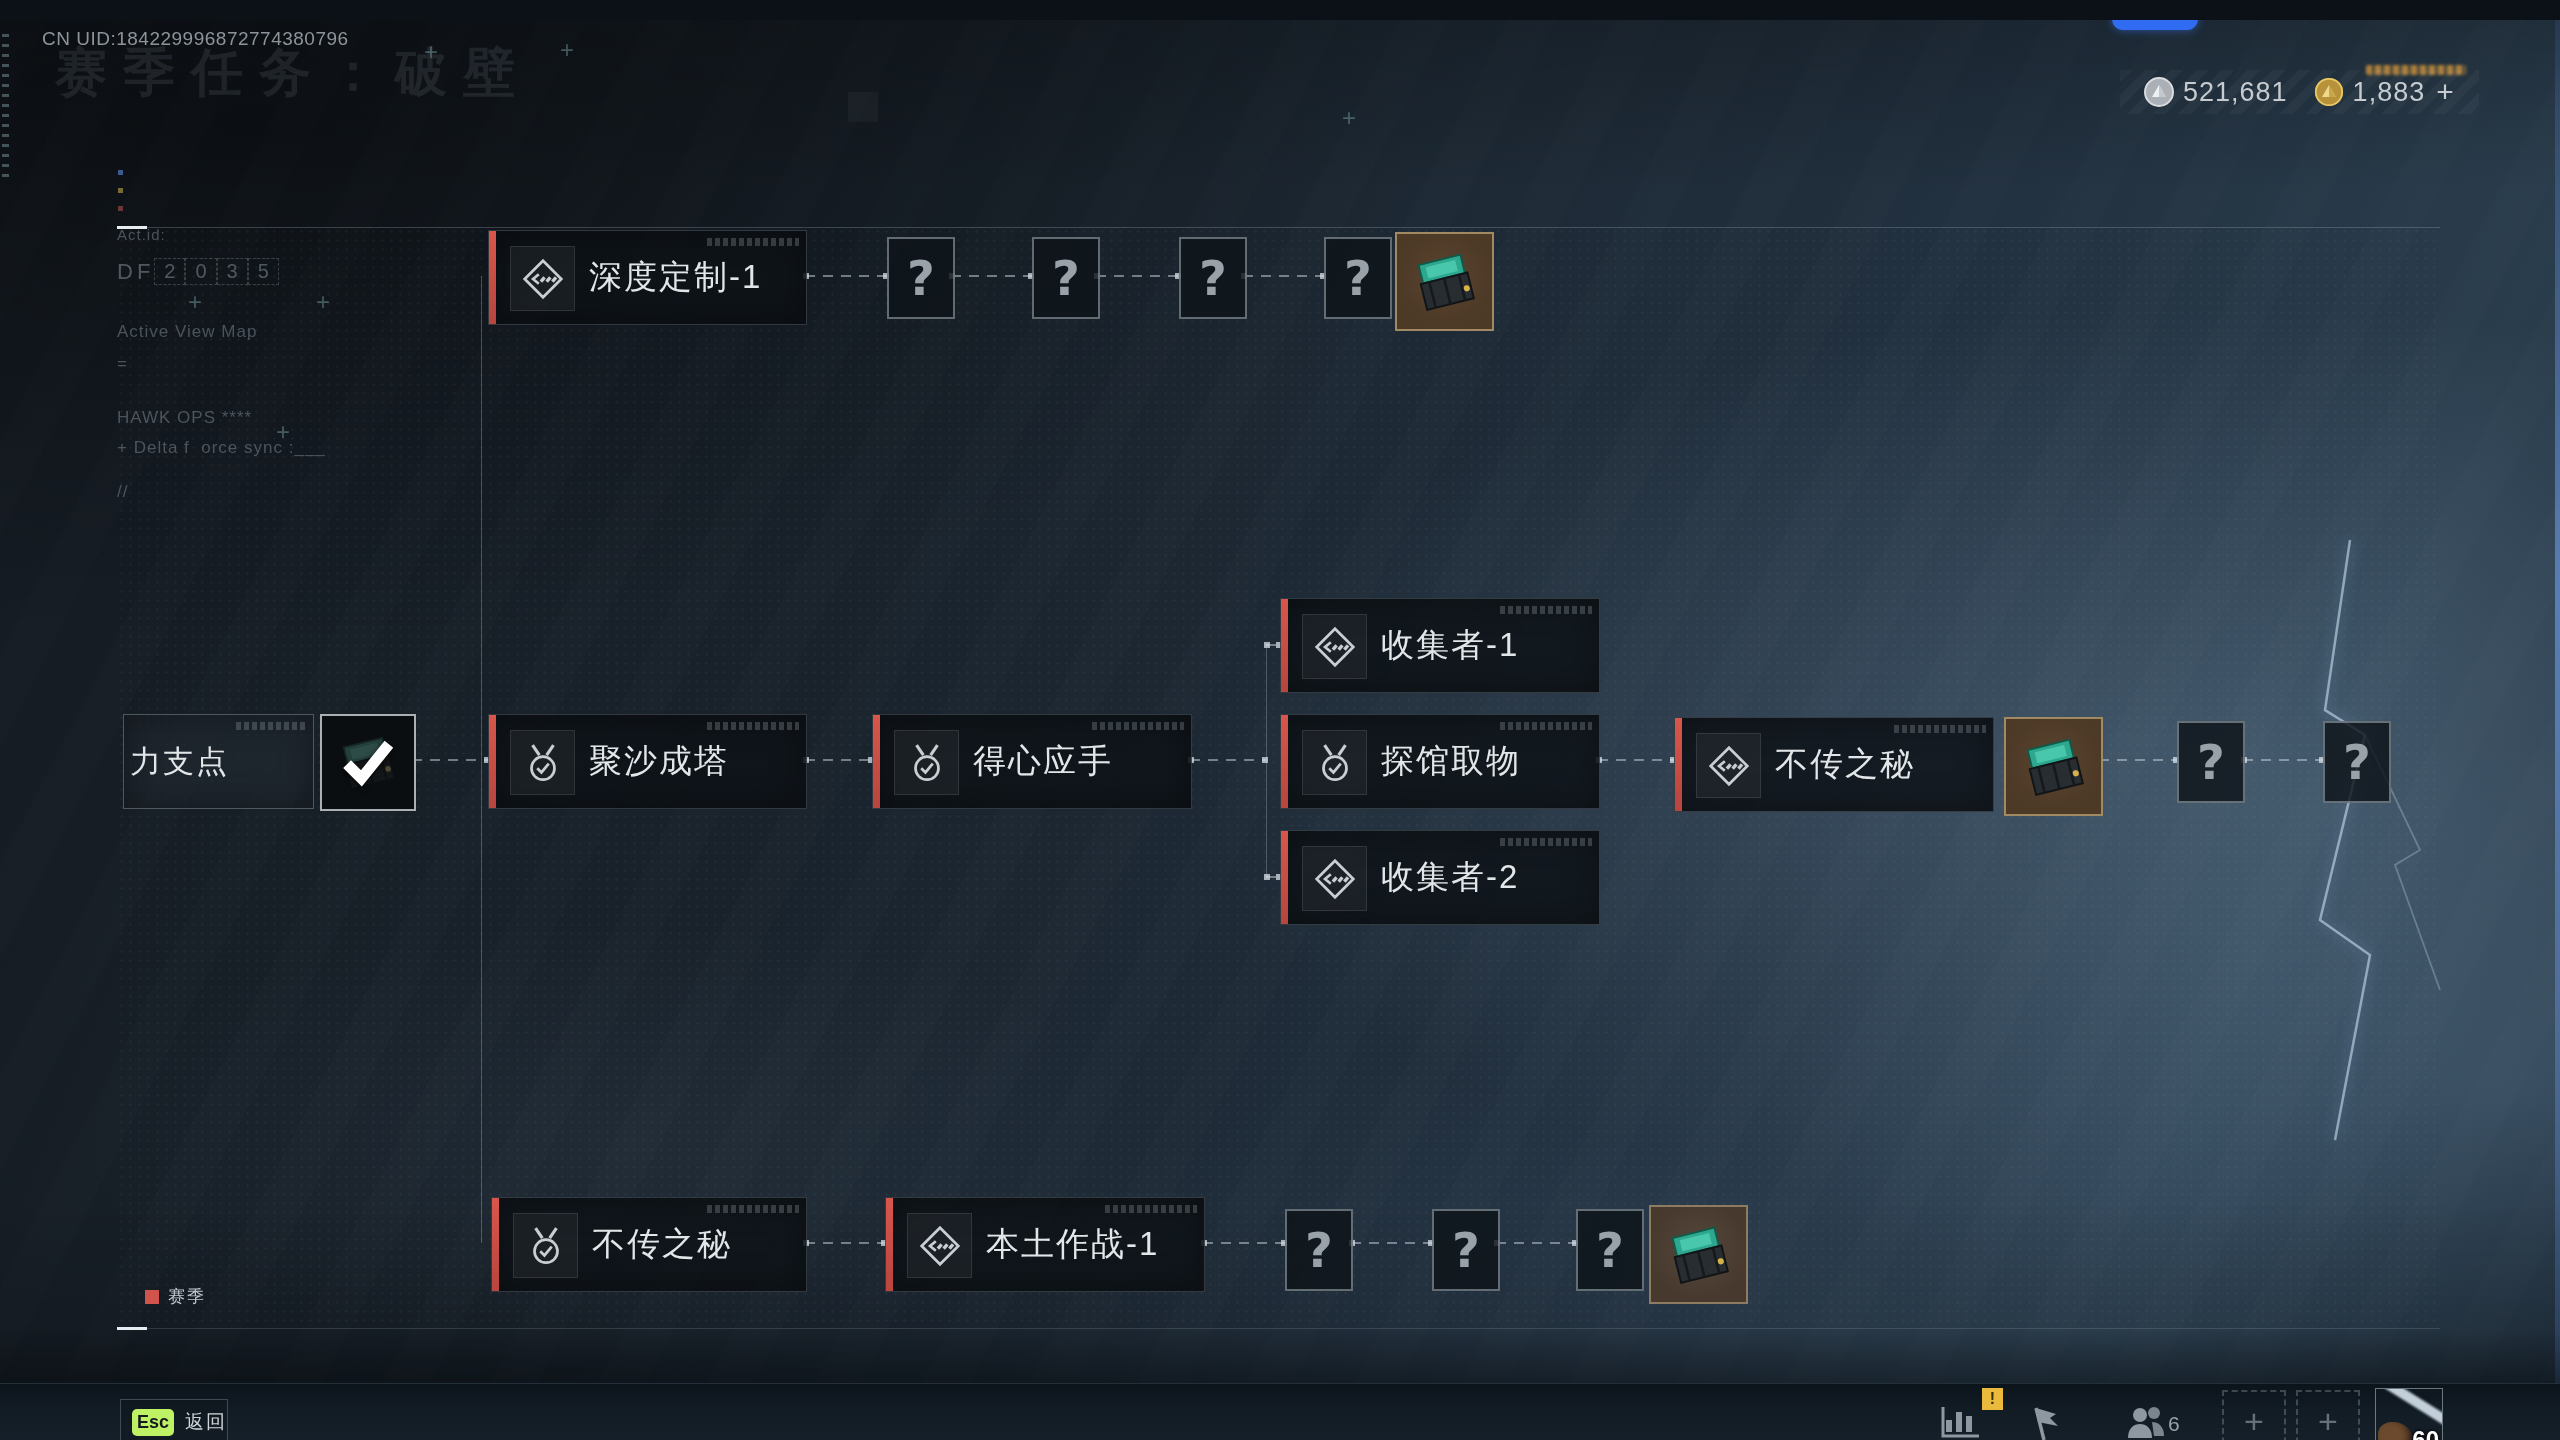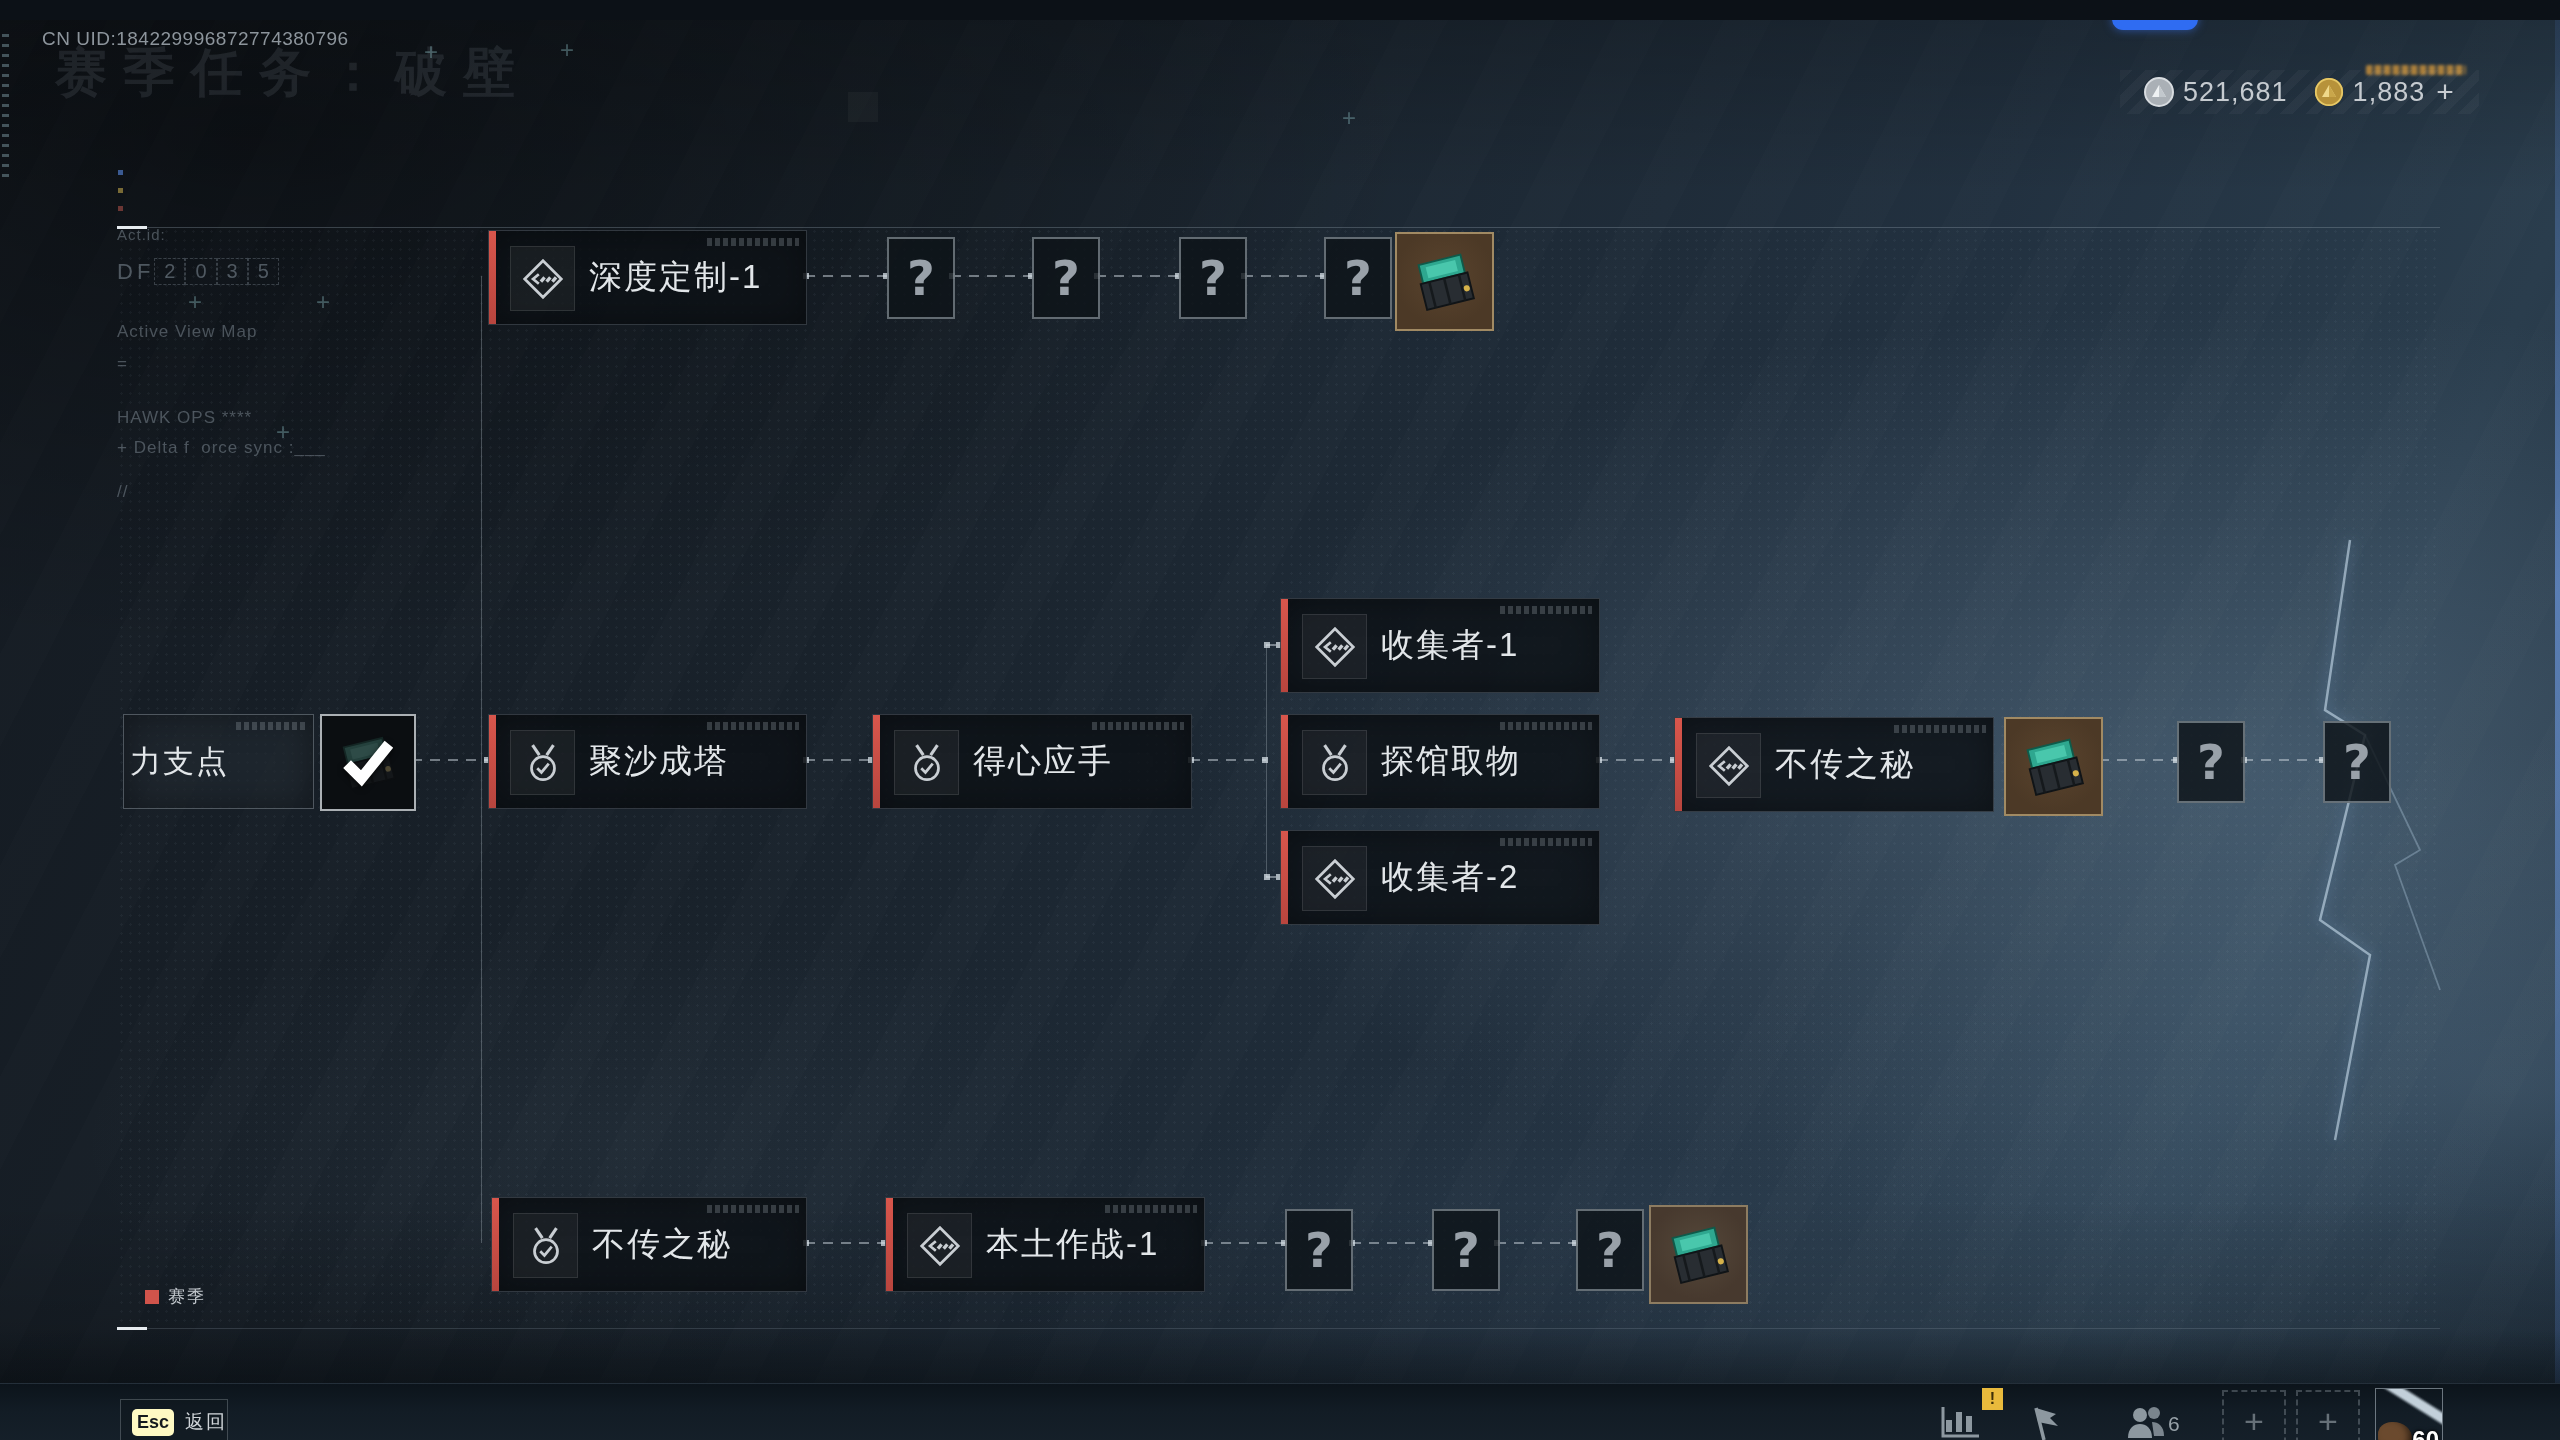--- a/index.html
+++ b/index.html
@@ -91,21 +91,21 @@
   .legend{position:absolute;left:145px;top:1265px;display:flex;align-items:center;gap:9px;
     font-size:17px;color:#c2c8cd;letter-spacing:2px;}
   .legend .sq{width:14px;height:14px;background:#d0544b;}
   .bottombar{position:absolute;left:0;top:1363px;width:2560px;height:77px;
     background:linear-gradient(180deg,#0c141b 0%,#121c25 35%,#17222c 100%);
     border-top:1px solid rgba(130,150,165,.12);}
   .escbtn{position:absolute;left:120px;top:1379px;width:108px;height:46px;
     border:1px solid rgba(190,200,208,.28);background:rgba(16,22,28,.40);
     display:flex;align-items:center;gap:11px;padding-left:11px;box-sizing:border-box;cursor:pointer;}
   .keycap{display:inline-flex;align-items:center;justify-content:center;width:42px;height:27px;
-    background:#fef9c3;border-radius:5px;color:#14191e;font-weight:bold;font-size:18px;}
+    background:#bef264;border-radius:5px;color:#14191e;font-weight:bold;font-size:18px;}
   .escbtn .blabel{font-size:19px;color:#cfd4d8;letter-spacing:2px;}
   .fico{position:absolute;top:1384px;color:#8d98a0;cursor:pointer;}
   .fcount{position:absolute;font-size:21px;color:#97a1a8;}
   .alert-badge{position:absolute;left:1982px;top:1368px;width:21px;height:22px;background:#e9ba3c;
     display:flex;align-items:center;justify-content:center;font-weight:bold;font-size:16px;color:#3c2e08;}
   .slot{position:absolute;top:1370px;width:64px;height:63px;border:2px dashed rgba(152,162,170,.35);
     box-sizing:border-box;display:flex;align-items:center;justify-content:center;cursor:pointer;
     font-size:34px;font-weight:300;color:rgba(172,180,187,.55);}
   .charm{position:absolute;left:2375px;top:1368px;width:68px;height:67px;box-sizing:border-box;
     border:1px solid rgba(200,212,222,.5);cursor:pointer;overflow:hidden;

